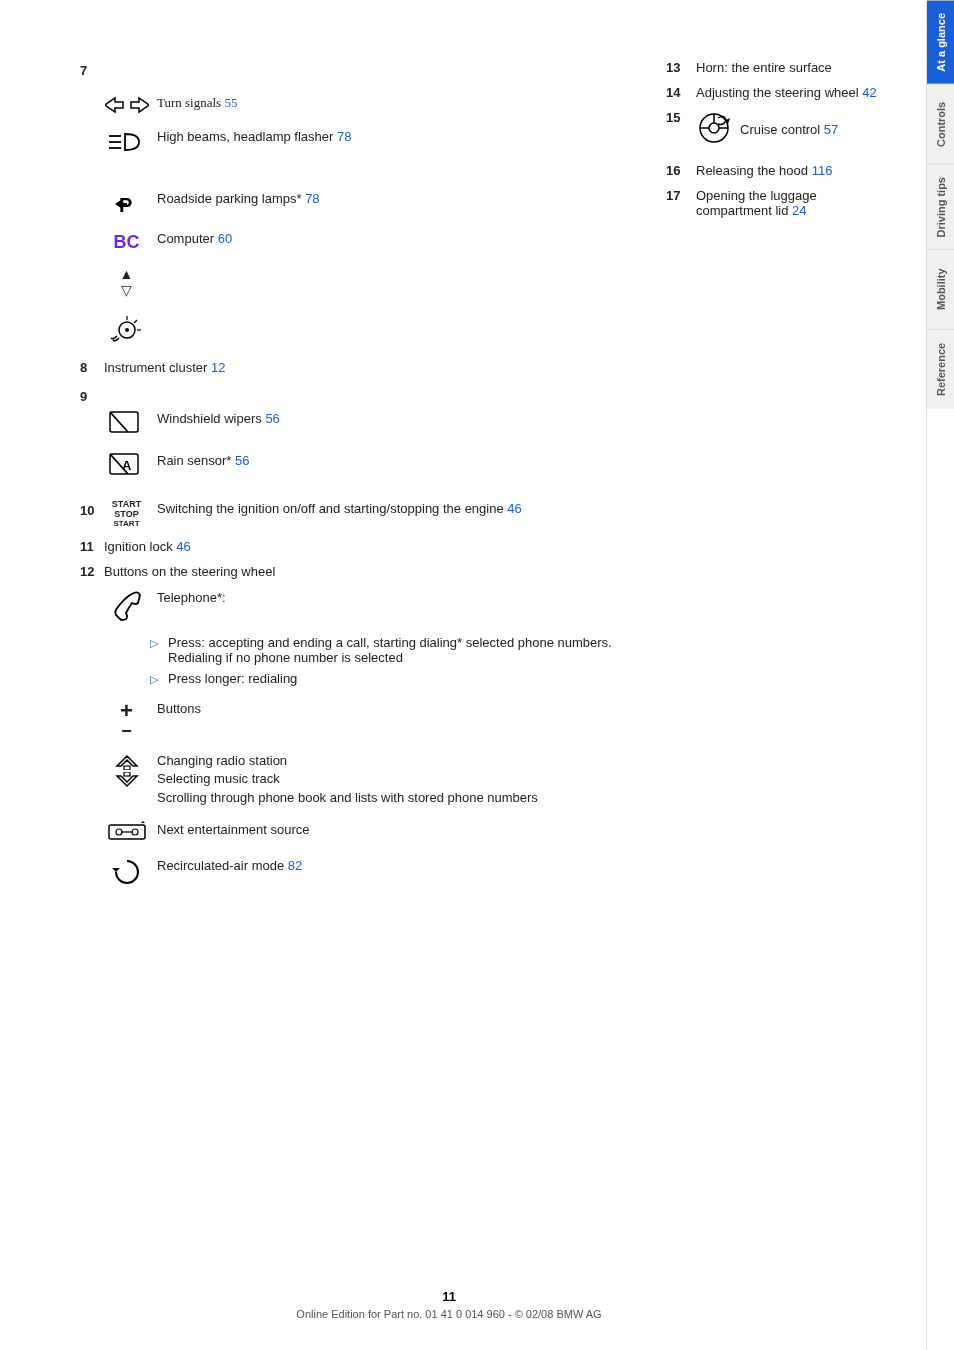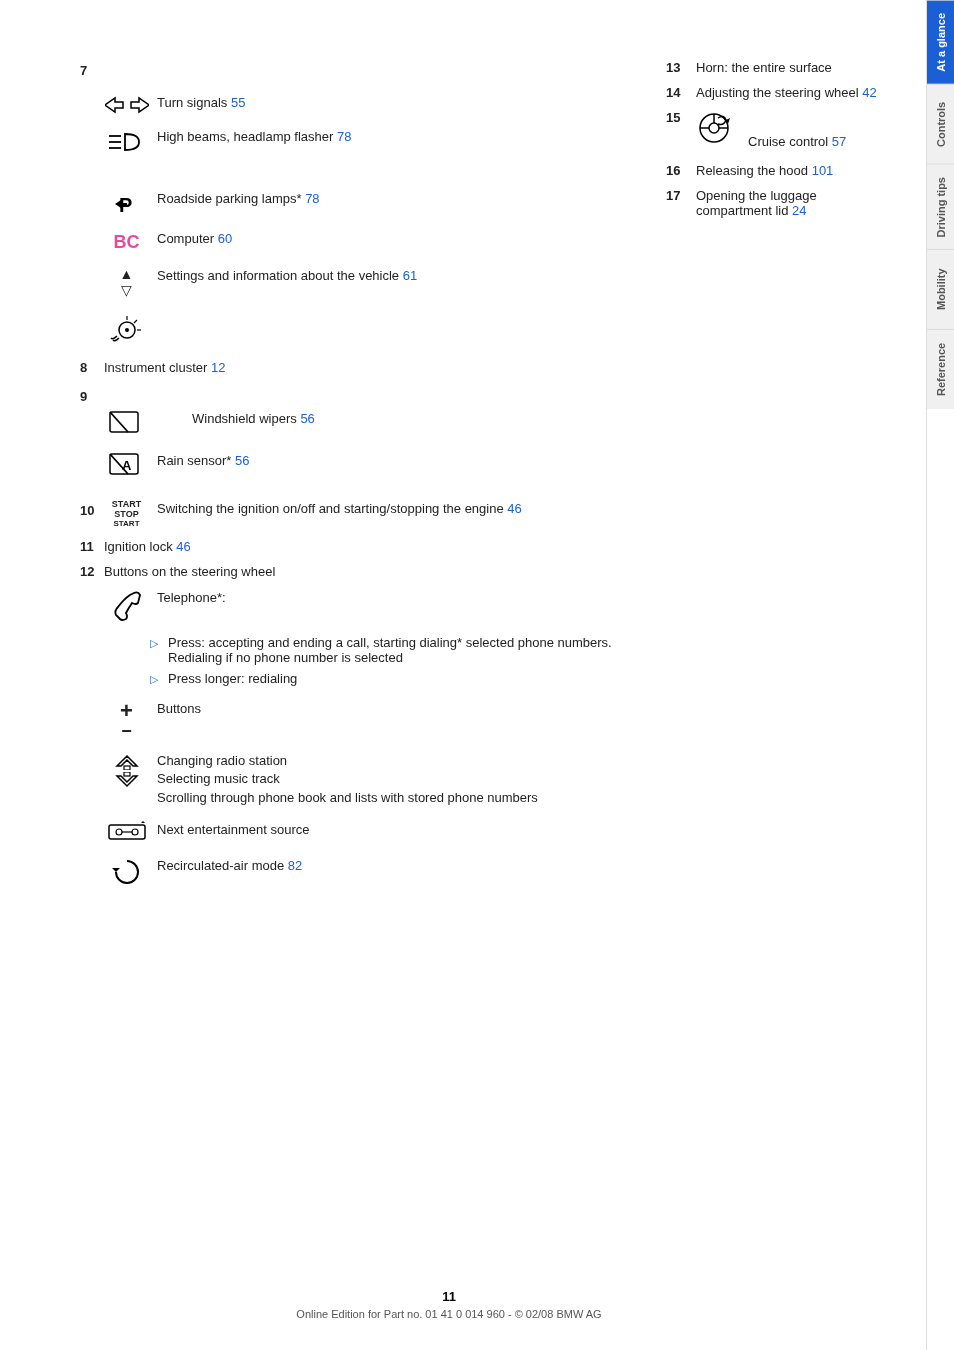--- a/index.html
+++ b/index.html
@@ -171,21 +171,21 @@
       font-size: 13px;
       font-weight: bold;
       color: #000;
       display: block;
       margin-bottom: 4px;
     }
 
     .sym-bc {
       font-size: 18px;
       font-weight: bold;
-      color: #ec4899;
+      color: #6d28d9;
     }
 
     .icon-container {
       display: flex;
       flex-direction: column;
       align-items: center;
       justify-content: center;
     }
 
   </style>
@@ -196,21 +196,21 @@
   <div class="main-content">
 
     <div class="content-columns">
 
       <div class="left-column">
 
         <div class="item-row">
           <span class="item-number">7</span>
         </div>
 
-        <div class="item-row" style="margin-left:24px; margin-bottom:12px;">
+        <div class="item-row" style="margin-left:24px; margin-bottom:12px;font-family:Liberation Serif, serif;">
           <div class="item-icon">
 
             <svg viewBox="0 0 44 22" width="44" height="22">
 
               <polygon points="0,11 10,4 10,8 18,8 18,14 10,14 10,18" fill="none" stroke="#000" stroke-width="1.5"></polygon>
 
               <polygon points="44,11 34,4 34,8 26,8 26,14 34,14 34,18" fill="none" stroke="#000" stroke-width="1.5"></polygon>
             </svg>
           </div>
           <div class="item-text">
@@ -256,23 +256,20 @@
           </div>
         </div>
 
         <div class="item-row" style="margin-left:24px; margin-bottom:12px;">
           <div class="item-icon">
             <div class="icon-container">
               <span style="font-size:14px; line-height:1.1;">▲</span>
               <span style="font-size:14px; line-height:1.1;">▽</span>
             </div>
           </div>
-          <div class="item-text">
-            Settings and information about the vehicle <span class="blue-link">61</span>
-          </div>
         </div>
 
         <div class="item-row" style="margin-left:24px; margin-bottom:18px;">
           <div class="item-icon">
             <svg viewBox="0 0 40 32" width="40" height="32">
 
               <circle cx="20" cy="20" r="8" fill="none" stroke="#000" stroke-width="1.5"></circle>
 
               <line x1="20" y1="10" x2="20" y2="6" stroke="#000" stroke-width="1.2"></line>
               <line x1="27" y1="13" x2="30" y2="10" stroke="#000" stroke-width="1.2"></line>
@@ -288,21 +285,21 @@
 
         <div class="plain-item" style="margin-bottom:14px;">
           <span class="plain-number">8</span>
           <span class="plain-text">Instrument cluster <span class="blue-link">12</span></span>
         </div>
 
         <div class="plain-item" style="margin-bottom:6px;">
           <span class="plain-number">9</span>
         </div>
 
-        <div class="item-row" style="margin-left:24px; margin-bottom:12px;gap:35px;">
+        <div class="item-row" style="margin-left:24px; margin-bottom:12px;">
           <div class="item-icon">
             <svg viewBox="0 0 38 30" width="38" height="30">
 
               <rect x="2" y="2" width="28" height="20" rx="2" fill="none" stroke="#000" stroke-width="1.5"></rect>
               <line x1="2" y1="2" x2="20" y2="22" stroke="#000" stroke-width="1.8"></line>
             </svg>
           </div>
           <div class="item-text">
             Windshield wipers <span class="blue-link">56</span>
           </div>
@@ -438,41 +435,41 @@
           <span class="right-text">Horn: the entire surface</span>
         </div>
 
         <div class="right-col-item" style="margin-bottom:10px;">
           <span class="right-num">14</span>
           <span class="right-text">Adjusting the steering wheel <span class="blue-link">42</span></span>
         </div>
 
         <div class="right-col-item" style="margin-bottom:14px; align-items: flex-start;">
           <span class="right-num">15</span>
-          <div style="display:flex; align-items: flex-end; gap: 16px;">
+          <div style="display:flex; align-items: center; gap: 8px;">
             <div>
               <svg viewBox="0 0 36 36" width="36" height="36">
 
                 <circle cx="18" cy="18" r="14" fill="none" stroke="#000" stroke-width="1.5"></circle>
                 <circle cx="18" cy="18" r="5" fill="none" stroke="#000" stroke-width="1.5"></circle>
                 <line x1="18" y1="4" x2="18" y2="13" stroke="#000" stroke-width="1.5"></line>
                 <line x1="4" y1="18" x2="13" y2="18" stroke="#000" stroke-width="1.5"></line>
                 <line x1="32" y1="18" x2="23" y2="18" stroke="#000" stroke-width="1.5"></line>
 
                 <path d="M22,8 Q28,4 30,10 Q28,16 22,14" fill="none" stroke="#000" stroke-width="1.5"></path>
                 <polygon points="30,10 34,8 32,14" fill="#000"></polygon>
               </svg>
             </div>
             <span class="right-text">Cruise control <span class="blue-link">57</span></span>
           </div>
         </div>
 
         <div class="right-col-item" style="margin-bottom:10px;">
           <span class="right-num">16</span>
-          <span class="right-text">Releasing the hood <span class="blue-link">101</span></span>
+          <span class="right-text">Releasing the hood <span class="blue-link">116</span></span>
         </div>
 
         <div class="right-col-item" style="margin-bottom:10px;">
           <span class="right-num">17</span>
           <span class="right-text">Opening the luggage compartment lid <span class="blue-link">24</span></span>
         </div>
 
       </div>
     </div>
 

